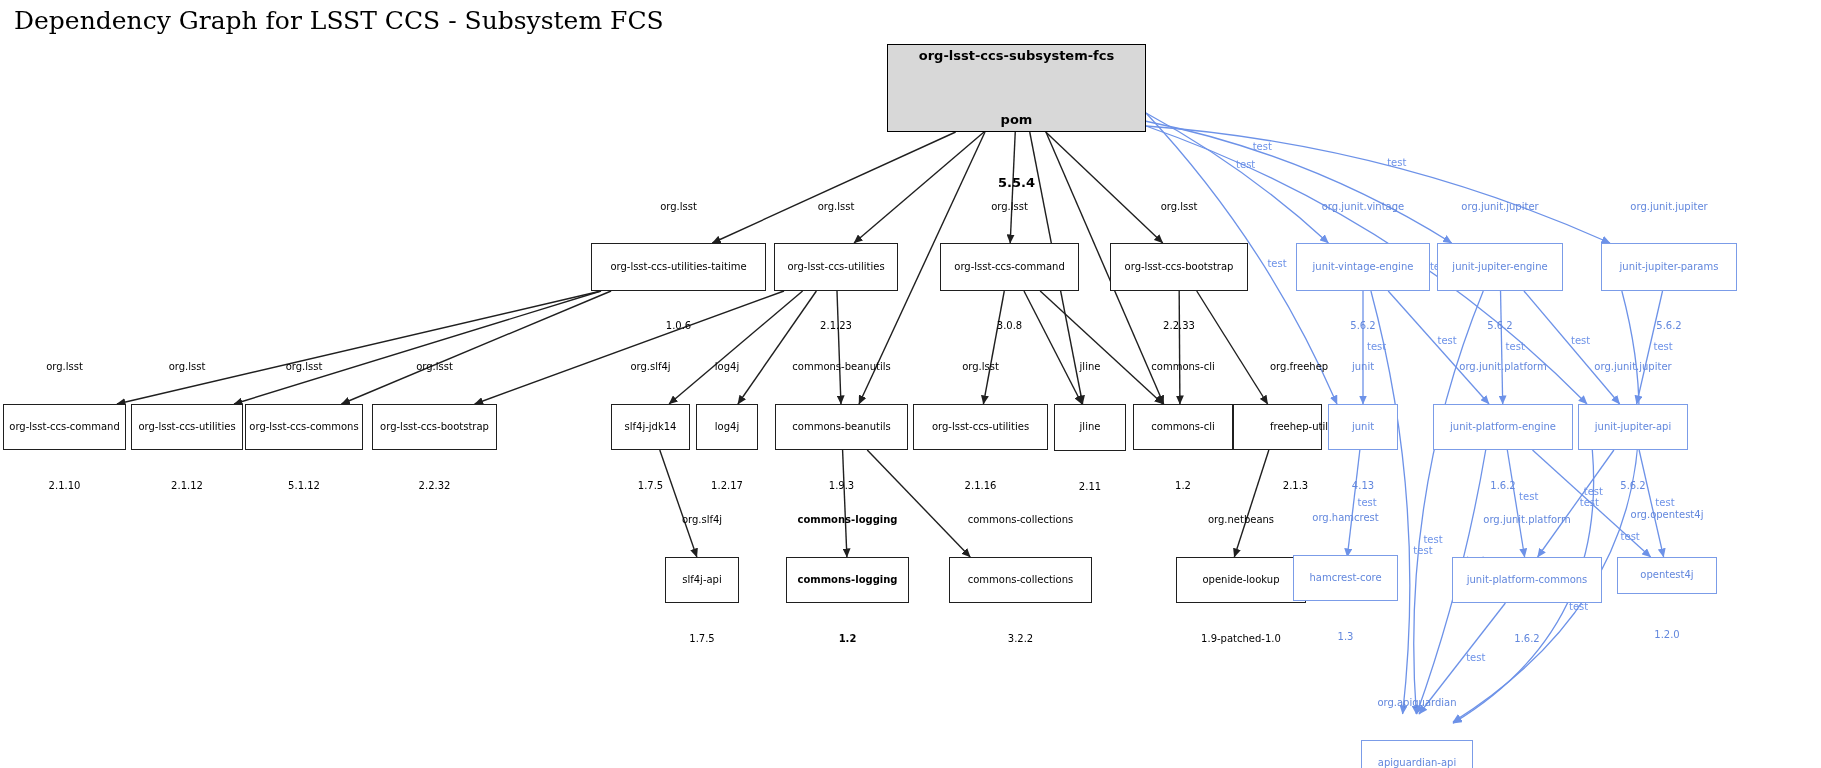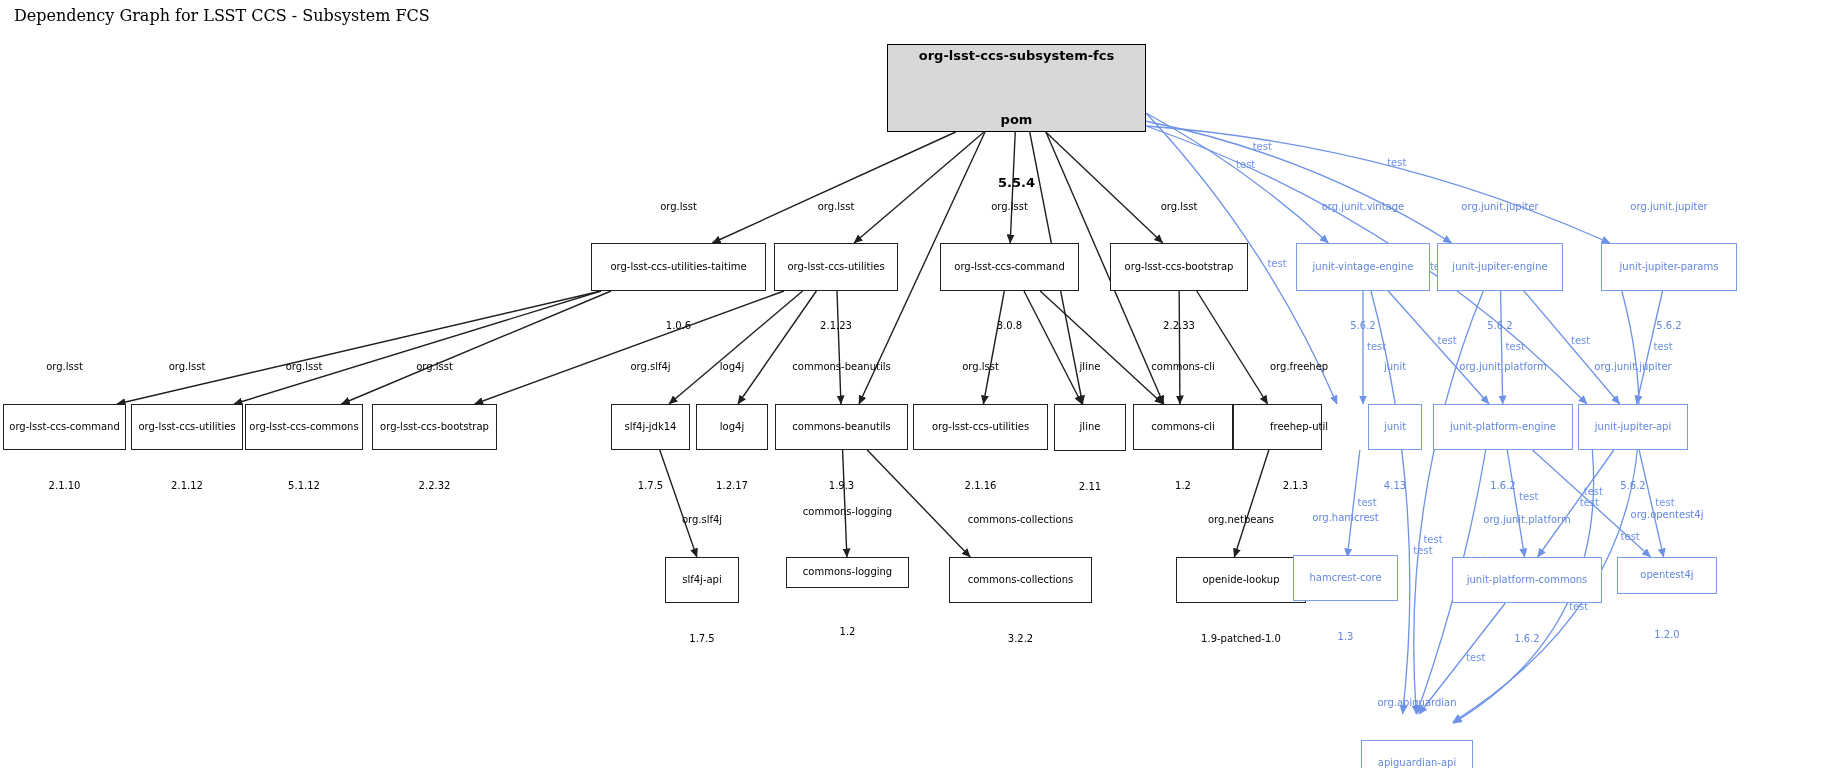--- a/index.html
+++ b/index.html
@@ -1,19 +1,19 @@
 <!DOCTYPE html>
 <html><head>
 <meta charset="utf-8">
 <style>
   html,body{margin:0;padding:0;background:#fff;}
   #canvas{position:relative;width:1821px;height:768px;background:#ffffff;overflow:hidden;
           font-family:"DejaVu Sans",sans-serif;}
   #title{position:absolute;left:14px;top:6px;font-family:"DejaVu Serif",serif;
-         font-size:16px;color:#000;}
+         font-size:25px;color:#000;}
   #edges{position:absolute;left:0;top:0;}
   .node{position:absolute;display:flex;flex-direction:column;justify-content:center;
         text-align:center;background:#ffffff;border:1.6px solid #1f1f1f;box-sizing:border-box;
         font-size:10px;line-height:1.28;color:#000;white-space:nowrap;overflow:visible;z-index:2;gap:47px;}
   .node span{display:block;}
   .node.test{border:1.3px solid #7b9ce8;color:#6287dd;}
   .node.root{background:#d8d8d8;border:1.6px solid #000;font-size:13px;font-weight:bold;}
   .edge-label{font-size:10px;fill:#6d92e8;font-family:"DejaVu Sans",sans-serif;}
 </style>
 </head>
@@ -160,21 +160,21 @@
       <div class="node" style="left: 372px; top: 404px; width: 125px; height: 46px;">
         <span>org.lsst</span>
         <span>org-lsst-ccs-bootstrap</span>
         <span>2.2.32</span>
       </div>
       <div class="node" style="left: 611px; top: 404px; width: 79px; height: 46px;">
         <span>org.slf4j</span>
         <span>slf4j-jdk14</span>
         <span>1.7.5</span>
       </div>
-      <div class="node" style="left: 696px; top: 404px; width: 72px; height: 46px;">
+      <div class="node" style="left: 696px; top: 404px; width: 62px; height: 46px;">
         <span>log4j</span>
         <span>log4j</span>
         <span>1.2.17</span>
       </div>
       <div class="node" style="left: 775px; top: 404px; width: 133px; height: 46px;">
         <span>commons-beanutils</span>
         <span>commons-beanutils</span>
         <span>1.9.3</span>
       </div>
       <div class="node" style="left: 913px; top: 404px; width: 135px; height: 46px;">
@@ -190,41 +190,41 @@
       <div class="node" style="left: 1133px; top: 404px; width: 100px; height: 46px;">
         <span>commons-cli</span>
         <span>commons-cli</span>
         <span>1.2</span>
       </div>
       <div class="node" style="left: 1233px; top: 404px; width: 89px; height: 46px; padding-left: 36px;">
         <span>org.freehep</span>
         <span>freehep-util</span>
         <span>2.1.3</span>
       </div>
-      <div class="node test" style="left: 1328px; top: 404px; width: 54px; height: 46px; margin-left: 40px;">
+      <div class="node test" style="left: 1328px; top: 404px; width: 70px; height: 46px;">
         <span>junit</span>
         <span>junit</span>
         <span>4.13</span>
       </div>
       <div class="node test" style="left: 1433px; top: 404px; width: 140px; height: 46px;">
         <span>org.junit.platform</span>
         <span>junit-platform-engine</span>
         <span>1.6.2</span>
       </div>
       <div class="node test" style="left: 1578px; top: 404px; width: 110px; height: 46px;">
         <span>org.junit.jupiter</span>
         <span>junit-jupiter-api</span>
         <span>5.6.2</span>
       </div>
       <div class="node" style="left: 665px; top: 557px; width: 74px; height: 46px;">
         <span>org.slf4j</span>
         <span>slf4j-api</span>
         <span>1.7.5</span>
       </div>
-      <div class="node" style="left: 786px; top: 557px; width: 123px; height: 31px;">
+      <div class="node" style="left: 786px; top: 557px; width: 123px; height: 46px; font-weight: bold;">
         <span>commons-logging</span>
         <span>commons-logging</span>
         <span>1.2</span>
       </div>
       <div class="node" style="left: 913px; top: 557px; width: 143px; height: 46px; margin-left: 36px;">
         <span>commons-collections</span>
         <span>commons-collections</span>
         <span>3.2.2</span>
       </div>
       <div class="node" style="left: 1176px; top: 557px; width: 130px; height: 46px;">

